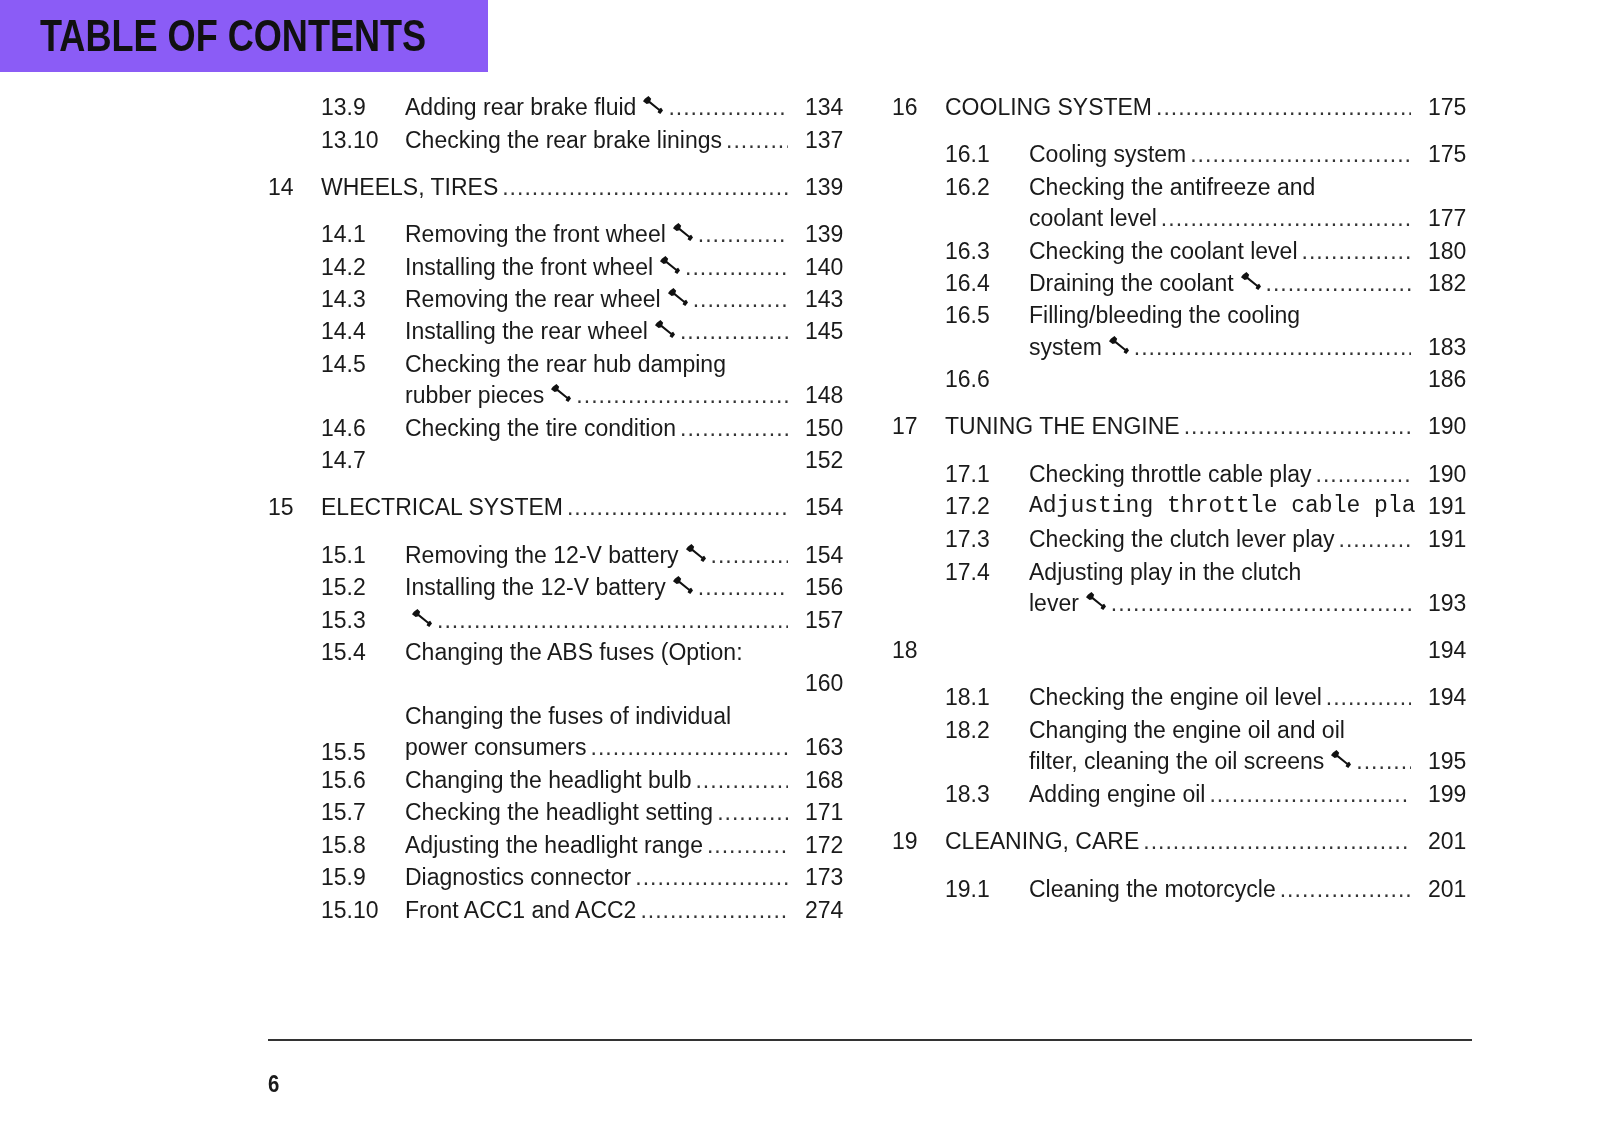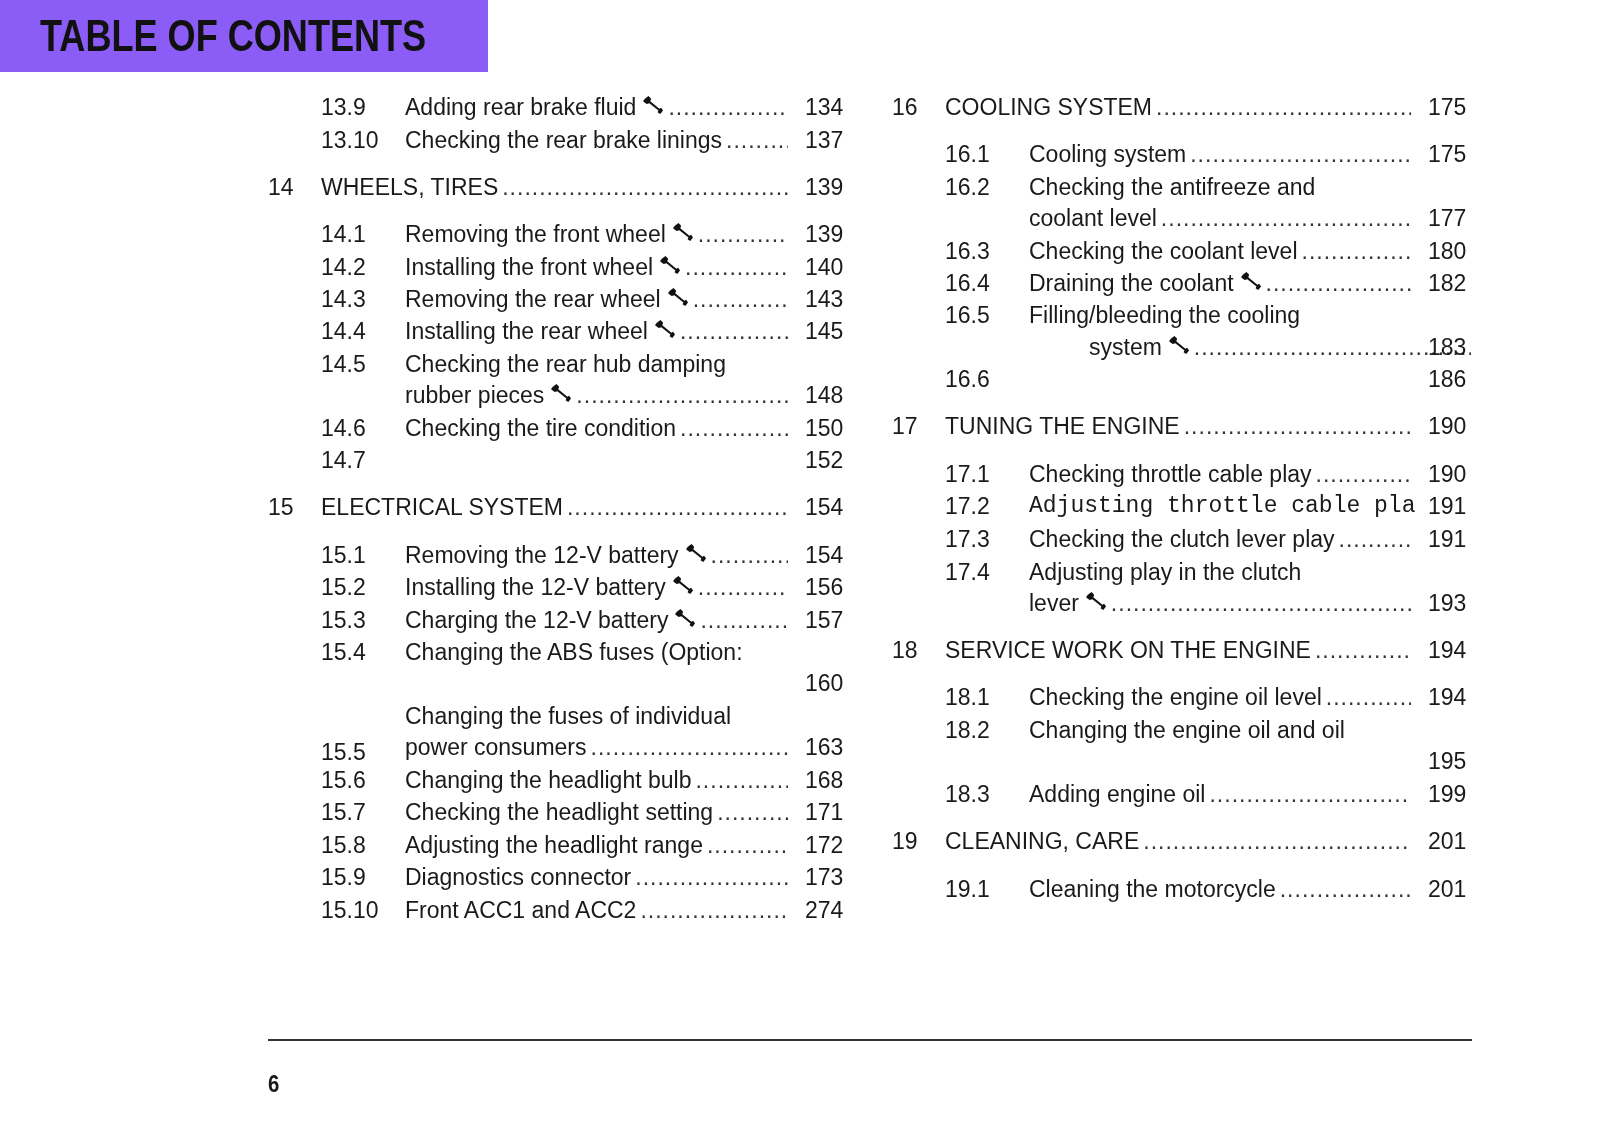--- a/index.html
+++ b/index.html
@@ -170,21 +170,20 @@
         <span class="wrench"><svg viewBox="0 0 24 22" width="22" height="20">
             <path d="M3 4 L7 1 L10 4 L9 7 L19 15 L21 14 L23 17 L20 21 L17 19 L18 17 L8 9 L5 10 L1 7 Z" fill="#111"></path>
           </svg></span>
         <span class="leader"></span>
       </span>
       <span class="page" style="left: 805px;">156</span>
     </div>
     <div class="row" style="left: 0px; top: 605px; width: 1600px;">
       <span class="num" style="left: 321px;">15.3</span>
       <span class="body" style="left: 405px; width: 387px;">
-        <span class="label">Charging the 12-V battery</span>
         <span class="wrench"><svg viewBox="0 0 24 22" width="22" height="20">
             <path d="M3 4 L7 1 L10 4 L9 7 L19 15 L21 14 L23 17 L20 21 L17 19 L18 17 L8 9 L5 10 L1 7 Z" fill="#111"></path>
           </svg></span>
         <span class="leader"></span>
       </span>
       <span class="page" style="left: 805px;">157</span>
     </div>
     <div class="row" style="left: 0px; top: 637px; width: 1600px;">
       <span class="num" style="left: 321px;">15.4</span>
       <span class="body" style="left: 405px; width: 500px;">
@@ -295,21 +294,21 @@
       </span>
       <span class="page" style="left: 1428px;">182</span>
     </div>
     <div class="row" style="left: 0px; top: 300px; width: 1600px;">
       <span class="num" style="left: 945px;">16.5</span>
       <span class="body" style="left: 1029px; width: 500px;">
         <span class="label">Filling/bleeding the cooling</span>
       </span>
     </div>
     <div class="row" style="left: 0px; top: 332px; width: 1600px;">
-      <span class="body" style="left: 1089px; width: 386px;">
+      <span class="body" style="left: 1029px; width: 386px;">
         <span class="label">system</span>
         <span class="wrench"><svg viewBox="0 0 24 22" width="22" height="20">
             <path d="M3 4 L7 1 L10 4 L9 7 L19 15 L21 14 L23 17 L20 21 L17 19 L18 17 L8 9 L5 10 L1 7 Z" fill="#111"></path>
           </svg></span>
         <span class="leader"></span>
       </span>
       <span class="page" style="left: 1428px;">183</span>
     </div>
     <div class="row" style="left: 0px; top: 364px; width: 1600px;">
       <span class="num" style="left: 945px;">16.6</span>
@@ -361,41 +360,44 @@
         <span class="label">lever</span>
         <span class="wrench"><svg viewBox="0 0 24 22" width="22" height="20">
             <path d="M3 4 L7 1 L10 4 L9 7 L19 15 L21 14 L23 17 L20 21 L17 19 L18 17 L8 9 L5 10 L1 7 Z" fill="#111"></path>
           </svg></span>
         <span class="leader"></span>
       </span>
       <span class="page" style="left: 1428px;">193</span>
     </div>
     <div class="row" style="left: 0px; top: 635px; width: 1600px;">
       <span class="num" style="left: 892px;">18</span>
-      <span class="body" style="left: 945px; width: 470px;">
-        <span class="label">SERVICE WORK ON THE ENGINE</span>
-        <span class="leader"></span>
-      </span>
       <span class="page" style="left: 1428px;">194</span>
     </div>
     <div class="row" style="left: 0px; top: 682px; width: 1600px;">
       <span class="num" style="left: 945px;">18.1</span>
       <span class="body" style="left: 1029px; width: 386px;">
         <span class="label">Checking the engine oil level</span>
         <span class="leader"></span>
       </span>
       <span class="page" style="left: 1428px;">194</span>
     </div>
     <div class="row" style="left: 0px; top: 715px; width: 1600px;">
       <span class="num" style="left: 945px;">18.2</span>
       <span class="body" style="left: 1029px; width: 500px;">
         <span class="label">Changing the engine oil and oil</span>
       </span>
     </div>
     <div class="row" style="left: 0px; top: 746px; width: 1600px;">
+      <span class="body" style="left: 1029px; width: 386px;">
+        <span class="label">filter, cleaning the oil screens</span>
+        <span class="wrench"><svg viewBox="0 0 24 22" width="22" height="20">
+            <path d="M3 4 L7 1 L10 4 L9 7 L19 15 L21 14 L23 17 L20 21 L17 19 L18 17 L8 9 L5 10 L1 7 Z" fill="#111"></path>
+          </svg></span>
+        <span class="leader"></span>
+      </span>
       <span class="page" style="left: 1428px;">195</span>
     </div>
     <div class="row" style="left: 0px; top: 779px; width: 1600px;">
       <span class="num" style="left: 945px;">18.3</span>
       <span class="body" style="left: 1029px; width: 386px;">
         <span class="label">Adding engine oil</span>
         <span class="leader"></span>
       </span>
       <span class="page" style="left: 1428px;">199</span>
     </div>

